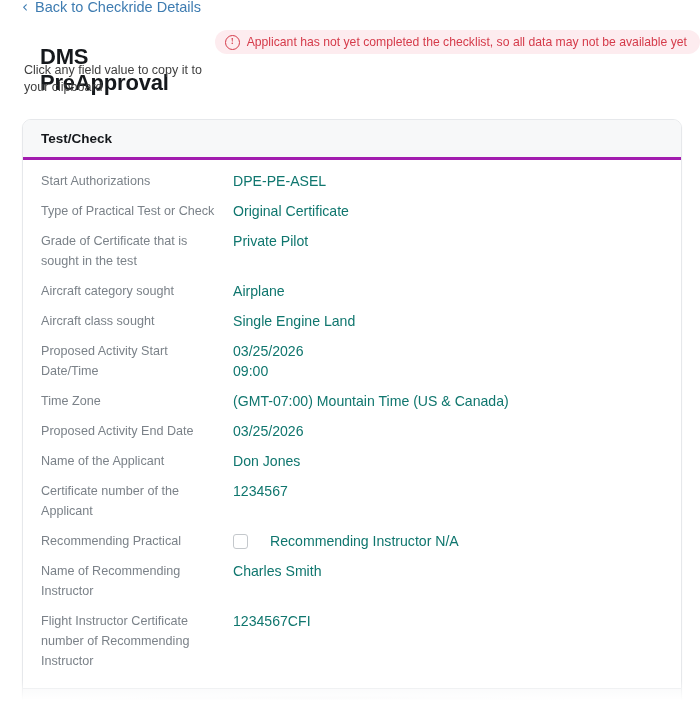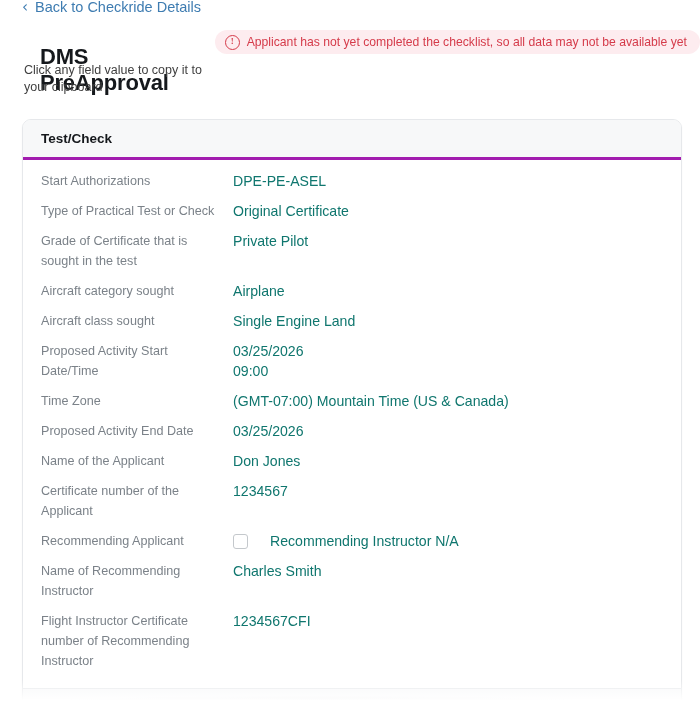--- a/index.html
+++ b/index.html
@@ -266,21 +266,21 @@
         <div class="lbl">Name of the Applicant</div>
         <div class="val">Don Jones</div>
       </div>
 
       <div class="row">
         <div class="lbl">Certificate number of the Applicant</div>
         <div class="val">1234567</div>
       </div>
 
       <div class="row">
-        <div class="lbl">Recommending Applicant</div>
+        <div class="lbl">Recommending Practical</div>
         <div class="val checkbox-val">
           <span class="checkbox"></span>
           <span>Recommending Instructor N/A</span>
         </div>
       </div>
 
       <div class="row">
         <div class="lbl">Name of Recommending Instructor</div>
         <div class="val">Charles Smith</div>
       </div>

